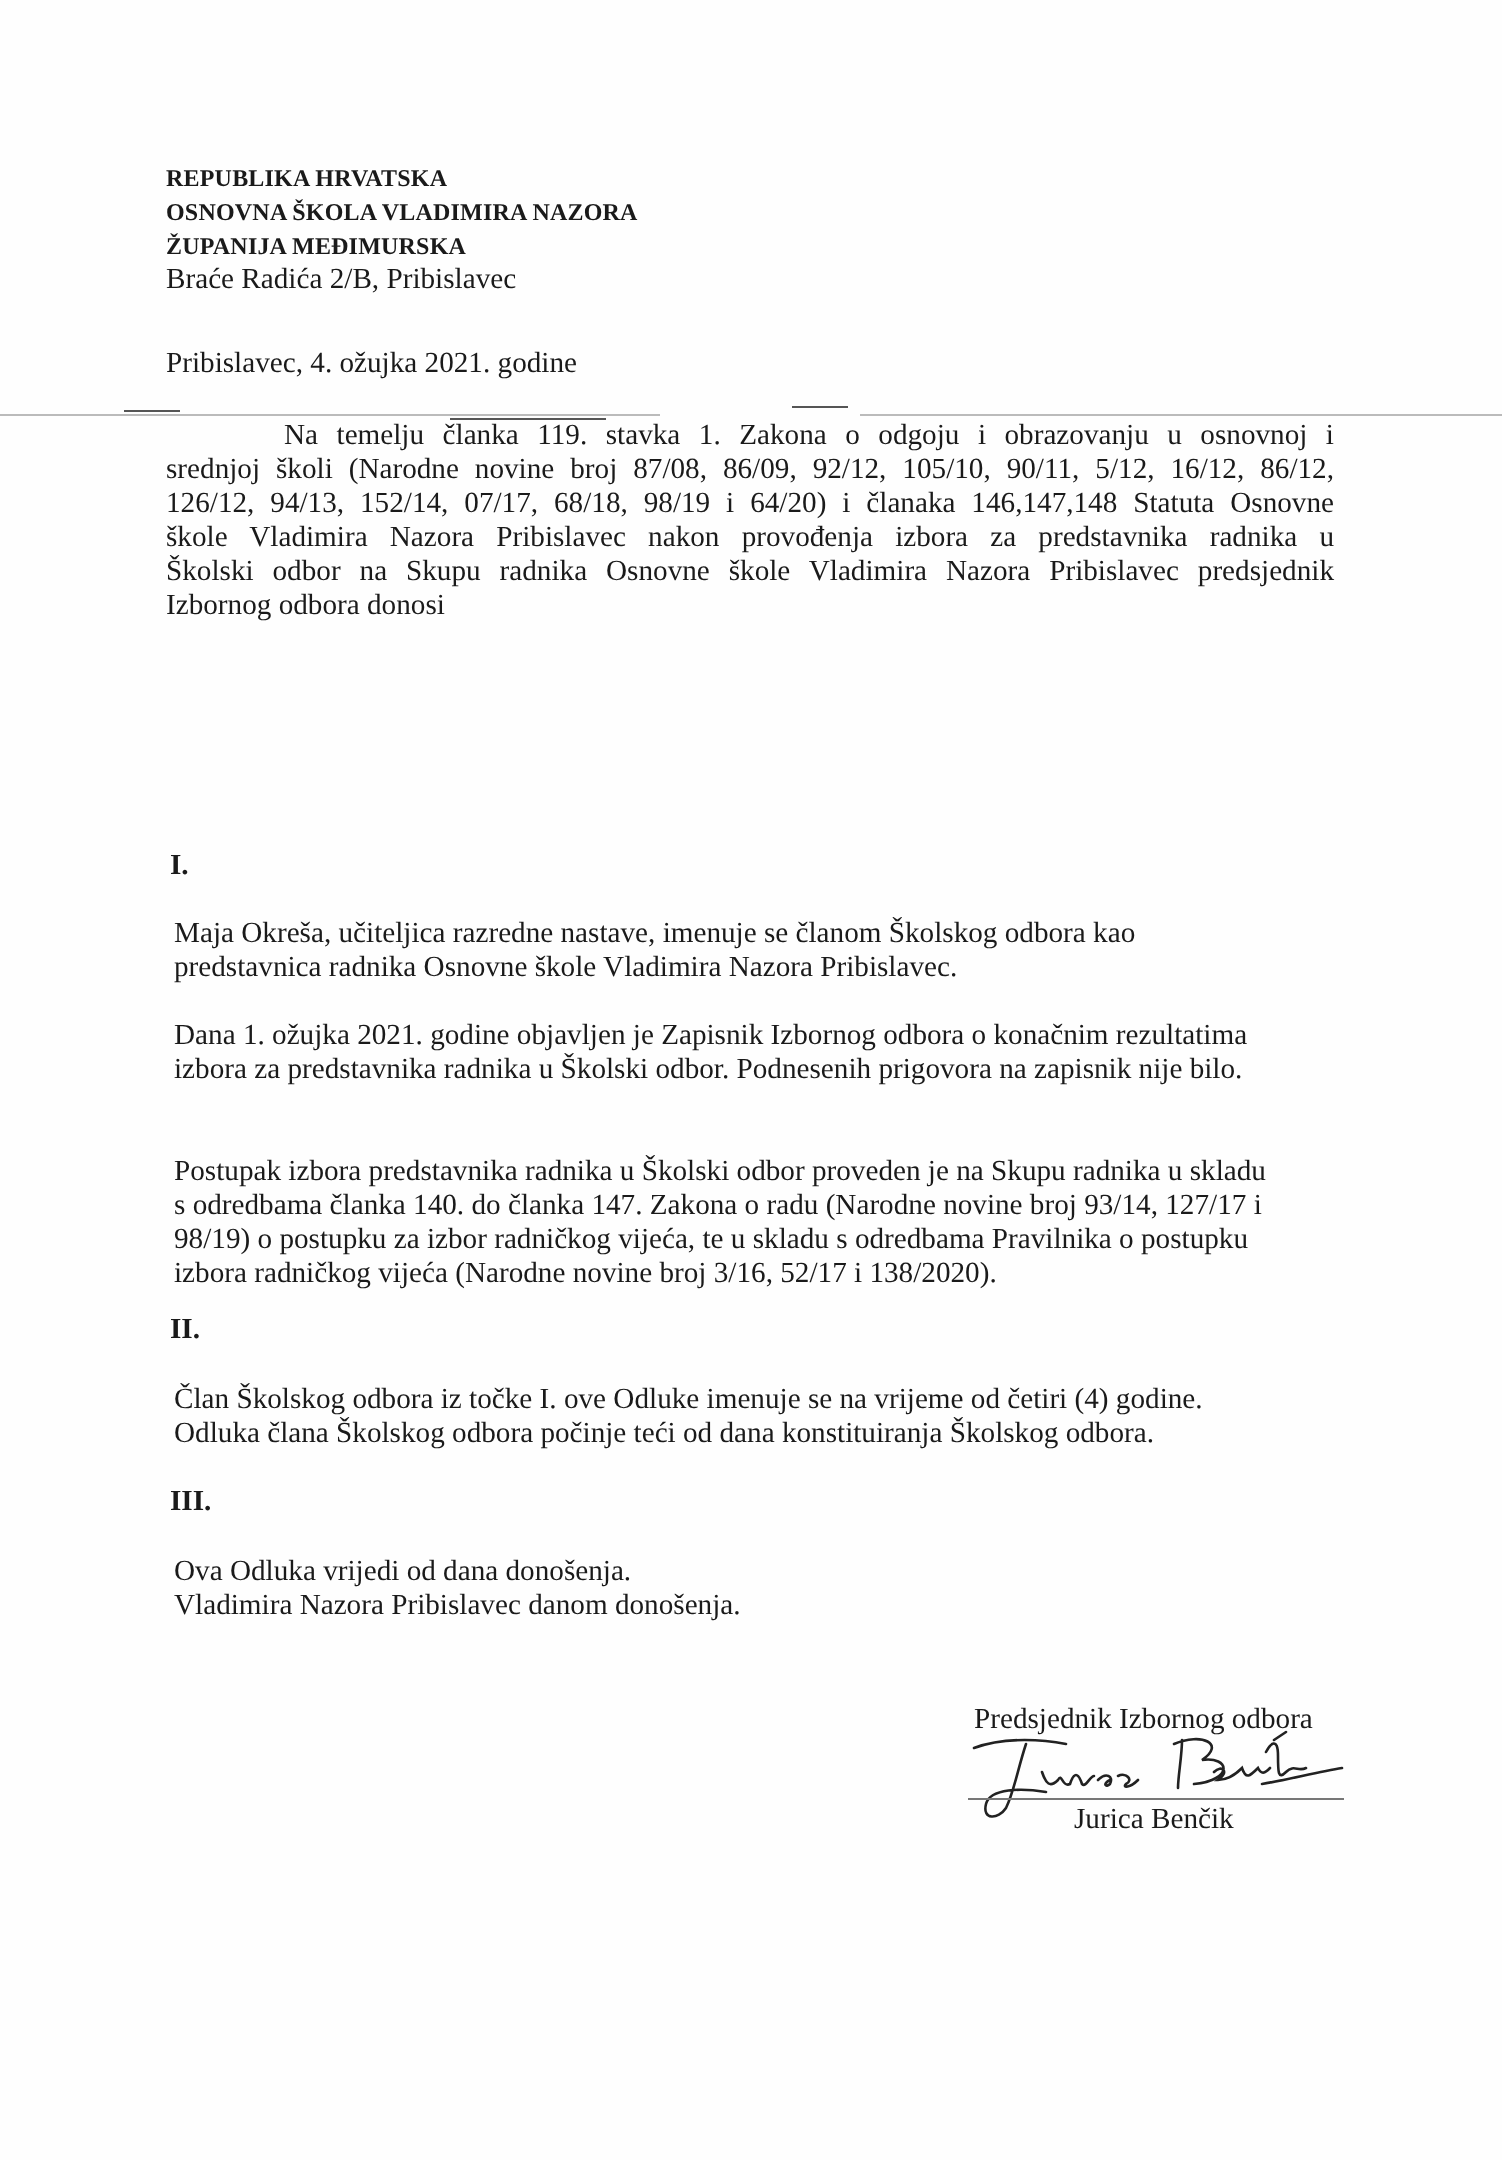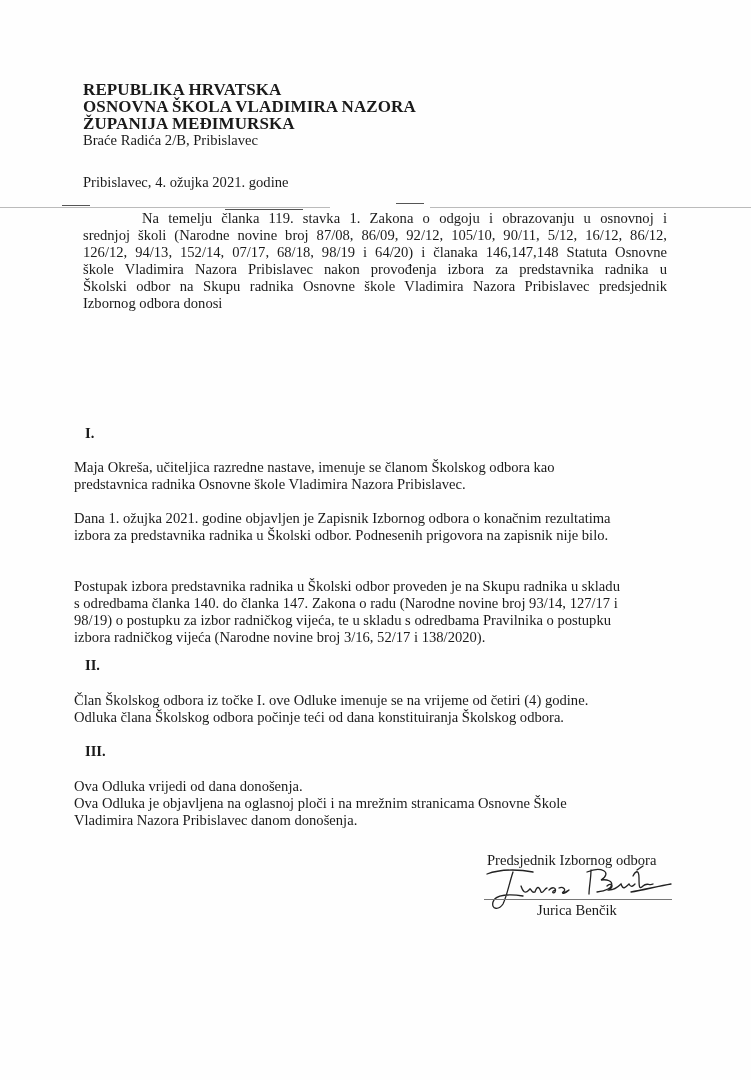--- a/index.html
+++ b/index.html
@@ -21,21 +21,21 @@
       position: absolute;
       left: 0; top: 0;
       width: 751px;
       height: 1080px;
       background: #fefefe;
     }
     .abs { position: absolute; }
 
     .hdr-bold {
       font-weight: bold;
-      font-size: 17px;
+      font-size: 12px;
       line-height: 17px;
       letter-spacing: 0.1px;
     }
     .hdr-block { left: 83px; top: 81px; }
     .hdr-addr { font-weight: normal; }
 
     .date-line { left: 83px; top: 174px; }
 
     .scan-line {
       position: absolute;
@@ -64,21 +64,21 @@
       left: 83px;
       top: 344px;
       width: 584px;
       text-align: center;
       font-weight: bold;
       line-height: 17px;
     }
 
     .section-h { font-weight: bold; left: 85px; }
 
-    .para { left: 74px; width: 600px; }
+    .para { left: 87px; width: 600px; }
     .para .ln { display: block; white-space: nowrap; }
 
     .sig-title { left: 487px; top: 852px; }
     .sig-name { left: 537px; top: 902px; }
     .sig-line {
       position: absolute;
       left: 484px; top: 899px;
       width: 188px; height: 1px;
       background: #777;
     }
@@ -141,21 +141,20 @@
 
   <div class="abs para" style="top:692px;">
     <span class="ln">Član Školskog odbora iz točke I. ove Odluke imenuje se na vrijeme od četiri (4) godine.</span>
     <span class="ln">Odluka člana Školskog odbora počinje teći od dana konstituiranja Školskog odbora.</span>
   </div>
 
   <div class="abs section-h" style="top:743px;">III.</div>
 
   <div class="abs para" style="top:778px;">
     <span class="ln">Ova Odluka vrijedi od dana donošenja.</span>
-    <span class="ln">Ova Odluka je objavljena na oglasnoj ploči i na mrežnim stranicama Osnovne Škole</span>
     <span class="ln">Vladimira Nazora Pribislavec danom donošenja.</span>
   </div>
 
   <div class="abs sig-title">Predsjednik Izbornog odbora</div>
 
   <svg class="signature-svg" viewBox="0 0 190 50">
     <path d="M4,10 C20,4 40,6 50,8 M30,8 C26,20 24,32 20,40 C16,46 8,46 10,38 C12,30 28,30 40,32" fill="none" stroke="#222" stroke-width="1.3" stroke-linecap="round"></path>
     <path d="M38,22 C40,28 42,30 46,26 C48,22 48,30 52,28 C54,22 56,22 58,28 C60,30 62,24 64,24 M66,26 C70,22 74,24 72,28 C70,30 68,28 72,26 M76,24 C80,22 84,26 80,28 C78,30 82,30 86,26" fill="none" stroke="#222" stroke-width="1.3" stroke-linecap="round"></path>
     <path d="M108,6 C108,14 106,24 106,30 M104,8 C118,2 130,8 118,16 C132,14 134,26 114,28 M124,22 C128,18 132,22 126,26 C132,26 136,22 138,20 C140,26 142,24 146,20 C148,24 150,22 152,20 M150,12 C152,8 156,4 156,14 C156,22 156,26 160,22 C164,18 166,22 170,20 M154,6 L160,2 M148,28 C160,26 176,22 188,20" fill="none" stroke="#222" stroke-width="1.3" stroke-linecap="round"></path>
   </svg>

